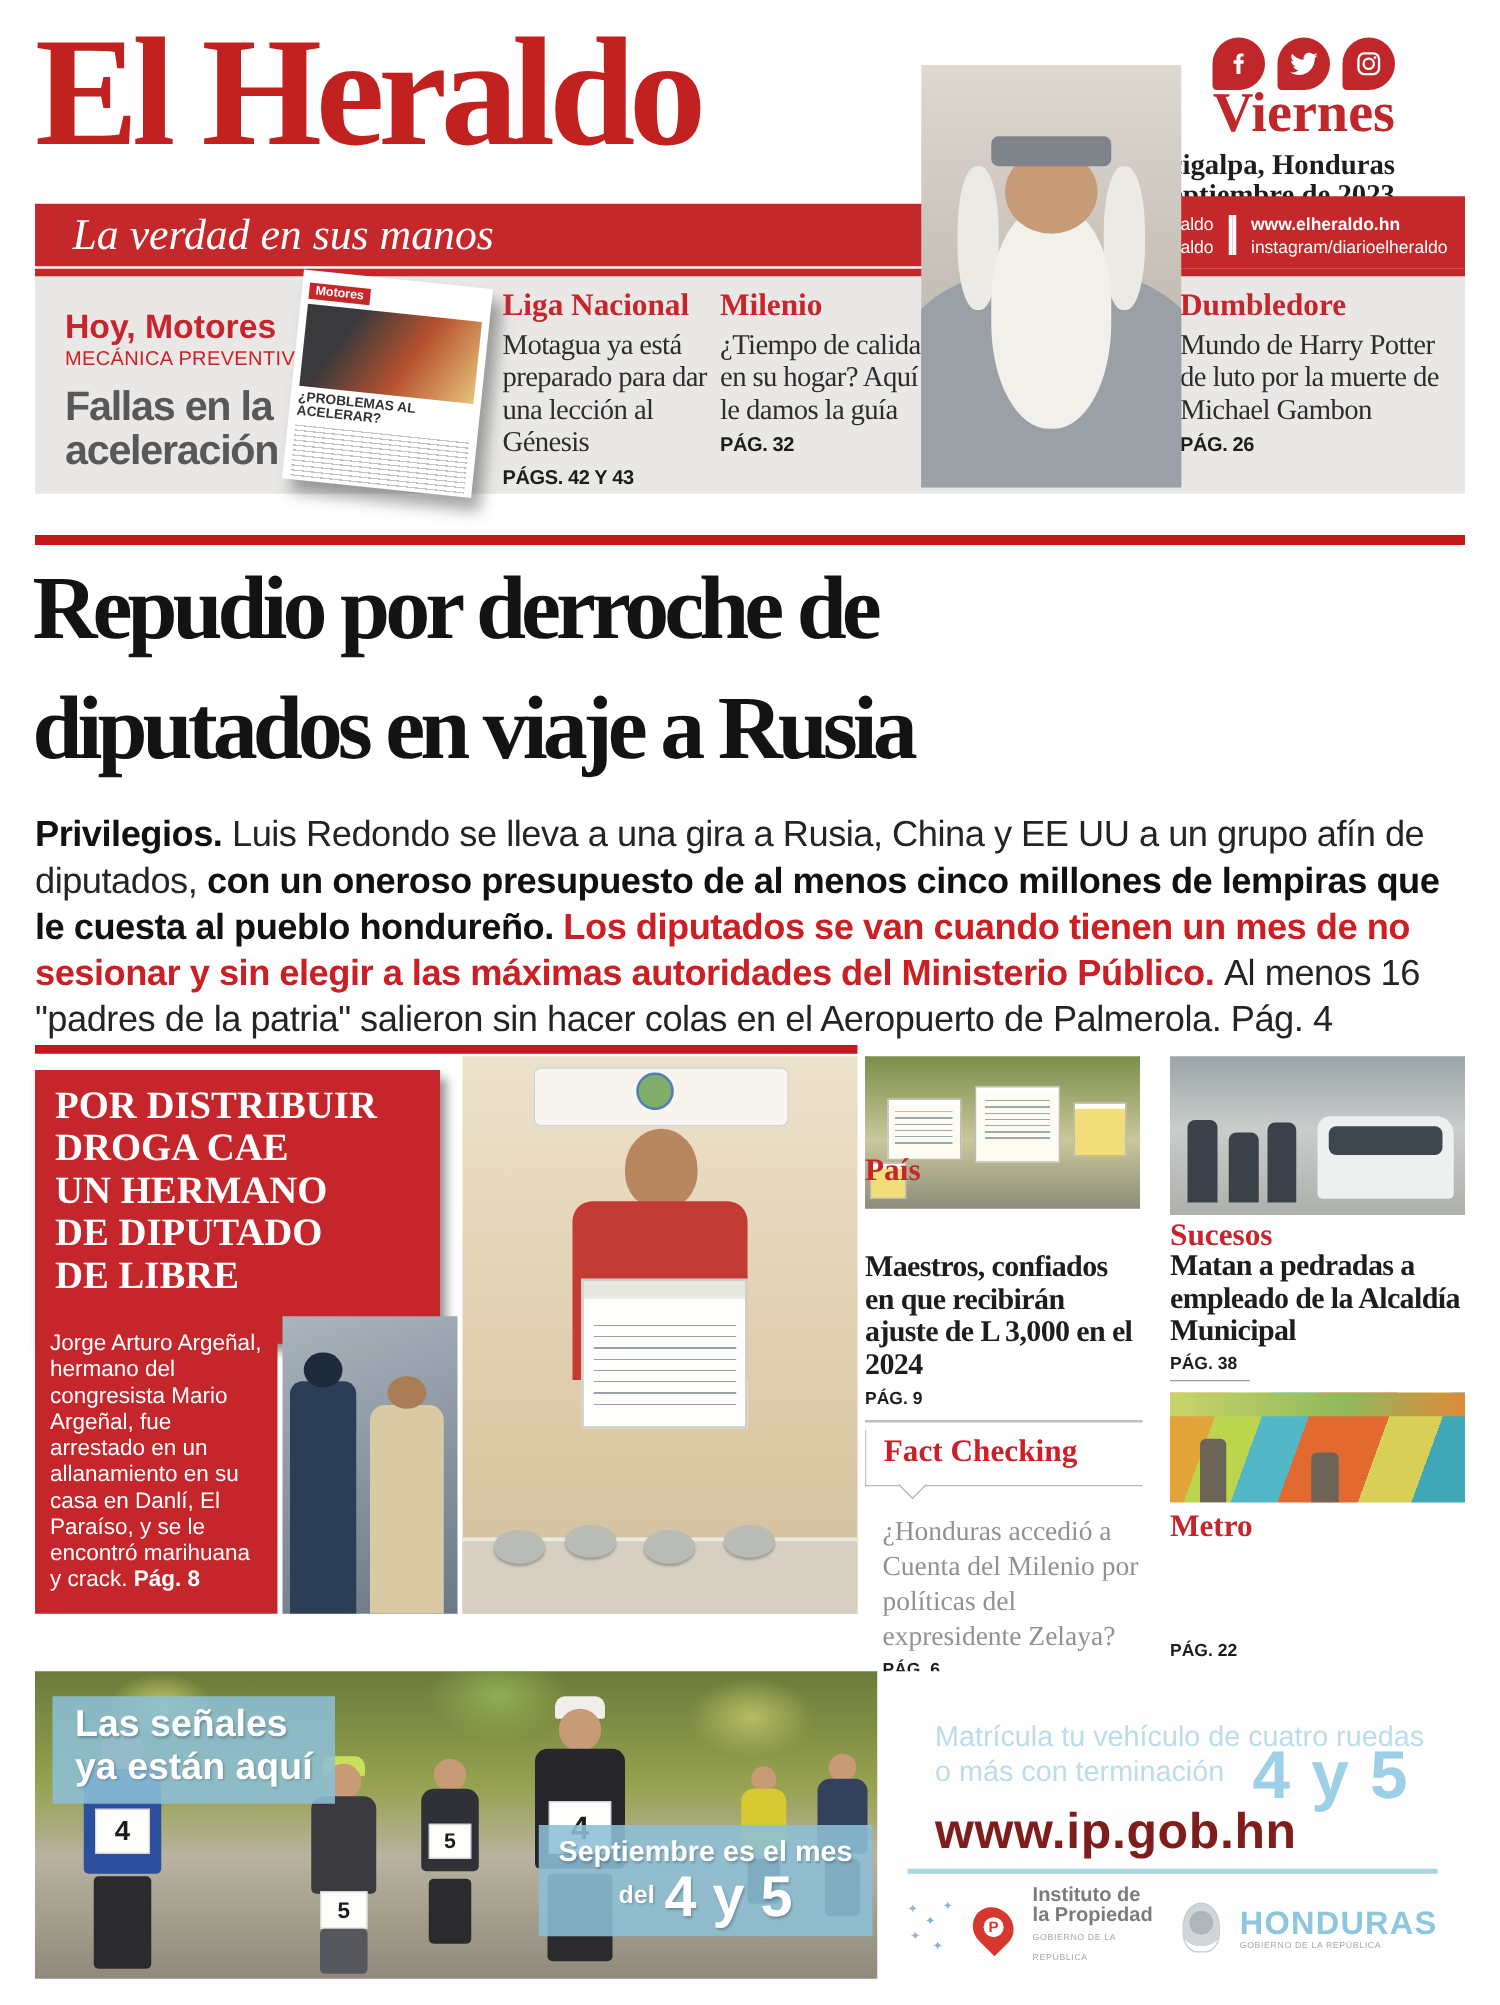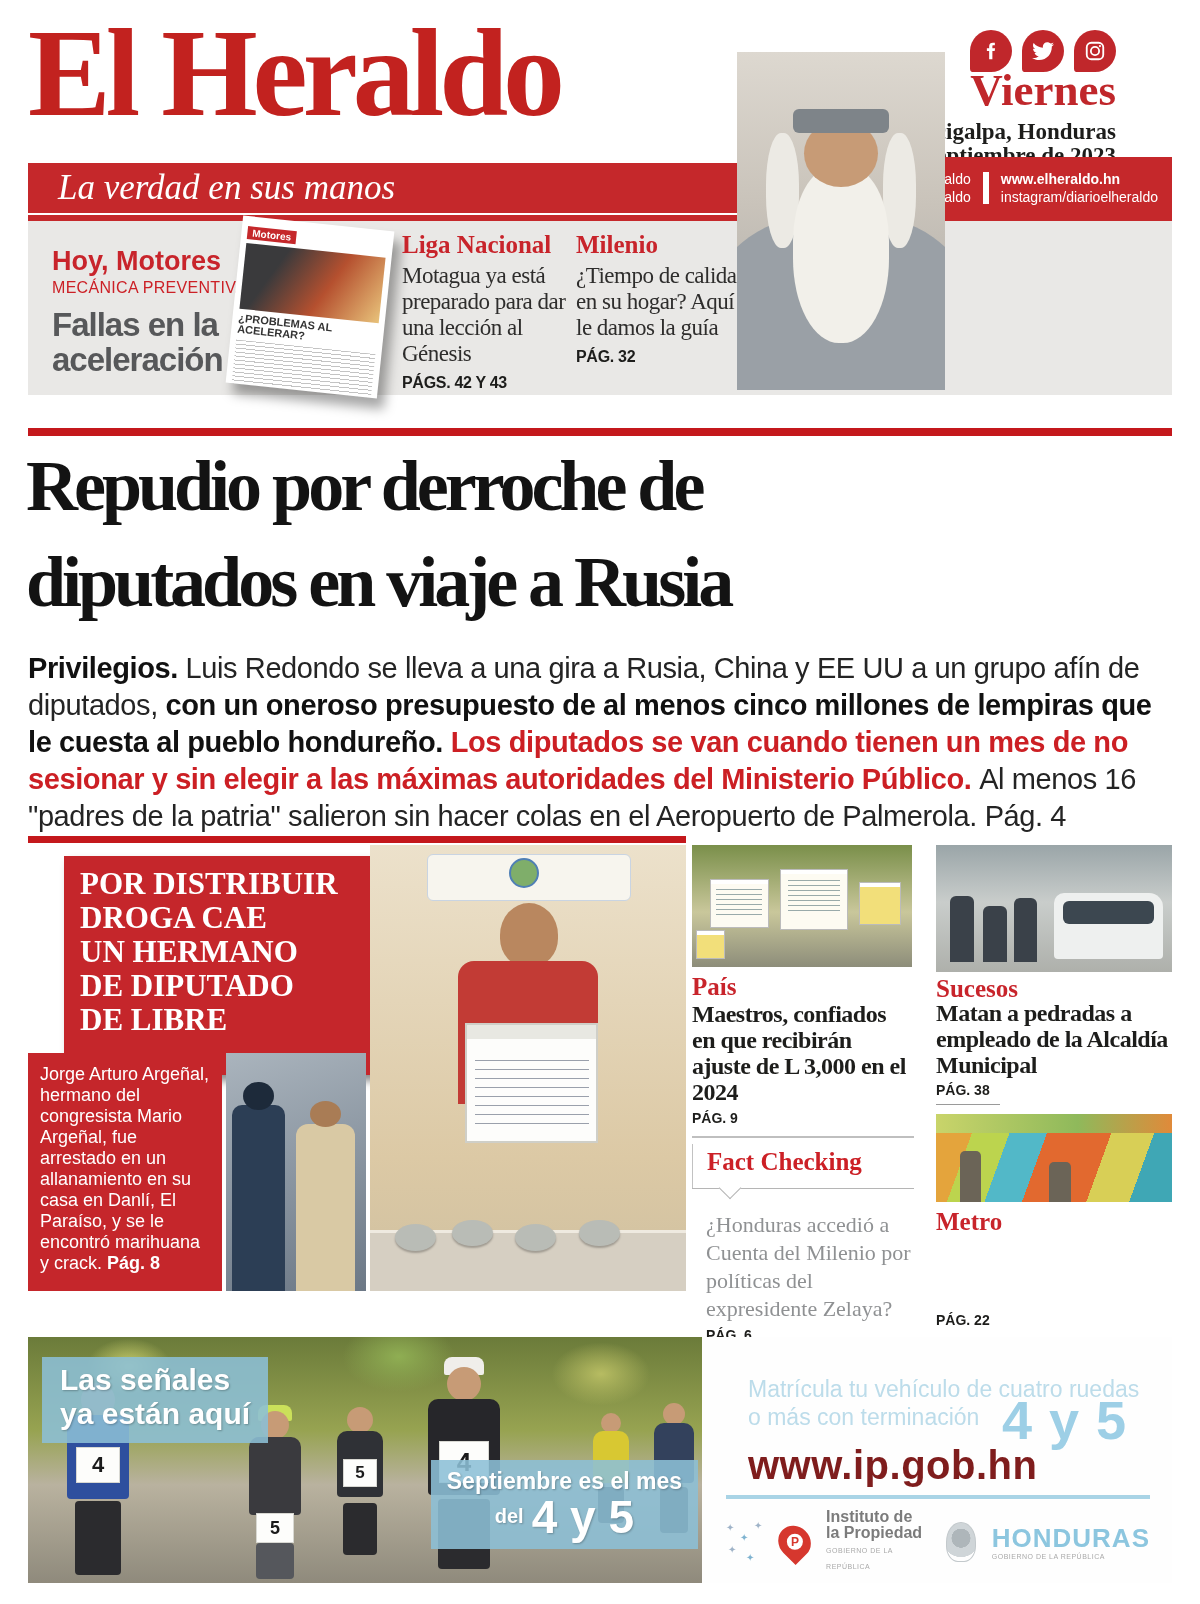--- a/index.html
+++ b/index.html
@@ -68,21 +68,21 @@
             font-size:72px;line-height:96px;color:#131313;letter-spacing:-4px;}
   .lede{left:28px;top:650px;width:1144px;font-size:29px;line-height:37px;color:#242424;letter-spacing:-0.4px;}
   .ld-bold{font-weight:bold;color:#111;}
   .ld-red{font-weight:bold;color:#cc1f24;}
 
   .rule2{left:28px;top:836px;width:658px;height:7px;background:#c4181c;}
   .credit{left:28px;top:847px;width:658px;text-align:right;font-size:12px;color:#8d8d8d;letter-spacing:0.5px;}
 
   
   .drugbox{left:28px;top:856px;width:324px;height:219px;background:#c5262b;box-sizing:border-box;
-           padding:11px 16px;box-shadow:5px 6px 8px rgba(0,0,0,0.45);margin-left:36px;}
+           padding:11px 16px;box-shadow:5px 6px 8px rgba(0,0,0,0.45);}
   .drug-h{font-family:"Liberation Serif",serif;font-weight:bold;font-size:31px;line-height:34px;color:#fff;}
   .drugbody{left:28px;top:1053px;width:194px;height:238px;background:#c5262b;box-sizing:border-box;
             padding:11px 12px;color:#fff;font-size:18px;line-height:21px;}
   .drug-pg{font-weight:bold;}
 
   
   .ph{overflow:hidden;}
   .arrest{left:226px;top:1053px;width:140px;height:238px;background:linear-gradient(160deg,#aab4bd,#6c7886);}
   .a-off{position:absolute;left:4%;bottom:0;width:38%;height:78%;background:#2c3e55;border-radius:10px 10px 0 0;}
   .a-offhead{position:absolute;left:12%;top:12%;width:22%;height:12%;background:#1d2a3a;border-radius:50%;}
@@ -112,21 +112,21 @@
   .car-win{position:absolute;left:8%;top:12%;width:84%;height:34%;background:#3c4750;border-radius:6px;}
   .crowd{position:absolute;left:6%;bottom:8%;width:10%;height:52%;background:#3a4149;border-radius:6px 6px 0 0;}
 
   .market{left:936px;top:1114px;width:236px;height:88px;
           background:linear-gradient(110deg,#e4a43c 0 16%,#bcd44e 16% 30%,#52b8c8 30% 44%,#e2692f 44% 68%,#d8cf56 68% 84%,#3fa7b5 84%);}
   .mk-top{position:absolute;left:0;top:0;width:100%;height:22%;background:linear-gradient(90deg,#c9d46a,#8fb95b 60%,#e08a3a);}
   .mk-fig{position:absolute;bottom:0;width:9%;height:58%;background:#6b6457;border-radius:5px 5px 0 0;}
 
   
   .colhead{font-family:"Liberation Serif",serif;font-weight:bold;color:#1d1d1b;letter-spacing:-0.5px;}
-  .pais-k{left:692px;top:973px;}
+  .pais-k{left:692px;top:923px;}
   .pais-h{left:692px;top:1001px;width:222px;font-size:24px;line-height:26px;}
   .pais-pg{left:692px;top:1110px;font-weight:bold;font-size:14px;color:#1d1d1b;}
   .fact{left:692px;top:1136px;width:222px;border-top:2px solid #bfbfbf;box-sizing:border-box;padding-top:6px;}
   .fact-title{border-left:1px solid #c2c2c2;padding:4px 0 12px 14px;
               font-family:"Liberation Serif",serif;font-weight:bold;font-size:25px;color:#cc2026;}
   .fact-line{position:relative;height:1px;background:#b5b5b5;}
   .fact-notch{position:absolute;left:30px;top:-8px;width:15px;height:15px;background:#fff;
               border-right:1px solid #b5b5b5;border-bottom:1px solid #b5b5b5;transform:rotate(45deg);}
   .fact-q{margin-top:22px;padding-left:14px;font-family:"Liberation Serif",serif;
           font-size:22px;line-height:28px;color:#8f9193;}
@@ -259,20 +259,25 @@
       <div class="teaser-h">Motagua ya está preparado para dar una lección al Génesis</div>
       <div class="pg">PÁGS. 42 Y 43</div>
     </div>
 
     <div class="col-fam">
       <div class="kicker">Milenio</div>
       <div class="teaser-h">¿Tiempo de calidad en su hogar? Aquí le damos la guía</div>
       <div class="pg">PÁG. 32</div>
     </div>
 
+    <div class="col-dum">
+      <div class="kicker">Dumbledore</div>
+      <div class="teaser-h">Mundo de Harry Potter de luto por la muerte de Michael Gambon</div>
+      <div class="pg">PÁG. 26</div>
+    </div>
   </div>
 
   <div class="abs rule1"></div>
   <div class="abs mainhead pre">Repudio por derroche de
 diputados en viaje a Rusia</div>
 
   <div class="abs lede">
     <span class="ld-bold">Privilegios.</span><span> Luis Redondo se lleva a una gira a Rusia, China y EE UU a un grupo afín de diputados, </span><span class="ld-bold">con un oneroso presupuesto de al menos cinco millones de lempiras que le cuesta al pueblo hondureño. </span><span class="ld-red">Los diputados se van cuando tienen un mes de no sesionar y sin elegir a las máximas autoridades del Ministerio Público. </span><span>Al menos 16 "padres de la patria" salieron sin hacer colas en el Aeropuerto de Palmerola. Pág. 4</span>
   </div>
 

